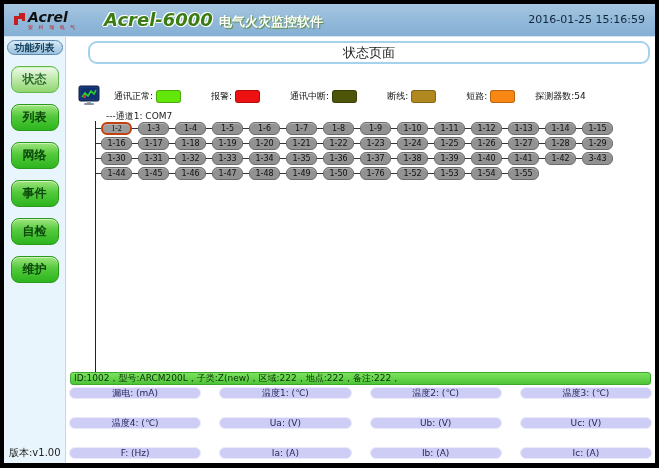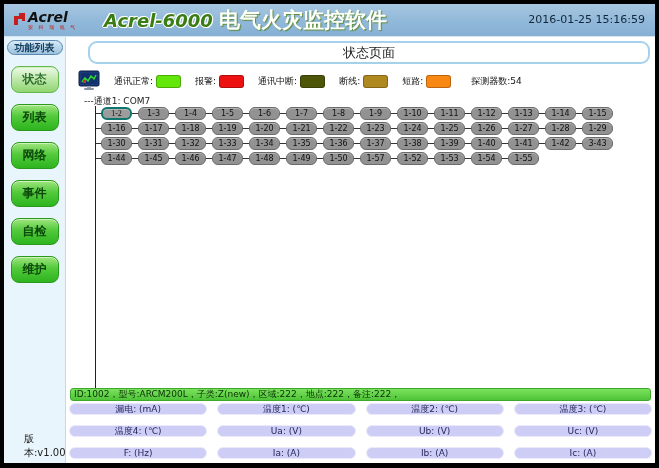--- a/index.html
+++ b/index.html
@@ -11,54 +11,54 @@
   .header { height:33px; background:linear-gradient(#a6c6e0,#8fb7d9 60%,#86b0d4); display:flex; align-items:center; flex:0 0 auto; border-bottom:1px solid #d5e5f2; }
   .logo { display:flex; align-items:flex-start; margin-left:8px; width:72px; }
   .logo-mark { width:15px; height:15px; margin-top:2px; position:relative; }
   .logo-mark svg { display:block; }
   .logo-text { display:flex; flex-direction:column; line-height:1; margin-left:1px; }
   .logo-brand { font-size:14px; font-weight:bold; font-style:italic; color:#111; letter-spacing:0; }
   .logo-sub { font-size:5px; color:#c02020; letter-spacing:2px; margin-top:1px; }
   .apptitle { display:flex; align-items:baseline; margin-left:20px; gap:6px; }
   .app-name { font-size:18px; font-weight:bold; font-style:italic; color:#3b7d15;
       text-shadow:1px 0 0 #fff,-1px 0 0 #fff,0 1px 0 #fff,0 -1px 0 #fff,1px 1px 0 #fff,-1px -1px 0 #fff; }
-  .app-zh { font-size:21px; font-weight:bold; color:#fdfff8; text-shadow:1px 1px 1px #5a8a3a; }
+  .app-zh { font-size:13px; font-weight:bold; color:#fdfff8; text-shadow:1px 1px 1px #5a8a3a; }
   .header-right { margin-left:auto; margin-right:10px; text-align:center; line-height:1.25; }
   .dt { font-size:11px; color:#12263a; }
   .user { font-size:11px; color:#0d1f33; font-weight:bold; }
 
   
   .body { flex:1; display:flex; min-height:0; }
   .sidebar { width:62px; background:#e9f5fc; border-right:1px solid #c4d8e6; position:relative; flex:0 0 auto; display:flex; flex-direction:column; align-items:center; }
   .sb-header { margin-top:3px; width:56px; height:15px; border-radius:8px; background:linear-gradient(#d8e9f6,#9cc2de); border:1px solid #5a88b0; font-size:10px; font-weight:bold; color:#14405e; display:flex; align-items:center; justify-content:center; }
   .sb-btn { margin-top:11px; width:48px; height:27px; border-radius:8px; border:1px solid #2a9a1a;
       background:linear-gradient(#9fe57f,#53ca3c 45%,#2db41e); box-shadow:inset 0 1px 0 #cff2bd;
       font-size:12px; font-weight:bold; color:#0c470c; display:flex; align-items:center; justify-content:center; cursor:pointer; }
   .sb-btn.active { background:linear-gradient(#f0f9ea,#c2eab0 45%,#8fd56f); color:#2f6f2f; border-color:#63b84e; }
-  .version { position:absolute; bottom:3px; left:20px; font-size:10px; color:#222; }
+  .version { position:absolute; bottom:3px; left:5px; font-size:10px; color:#222; }
 
   .main { flex:1; background:#fff; display:flex; flex-direction:column; min-width:0; position:relative; }
-  .page-title { margin:4px 5px 0 22px; height:23px; border:2px solid #a5d2ea; border-radius:9px; background:#fff; display:flex; align-items:center; justify-content:center; font-size:13px; color:#222; flex:0 0 auto; }
+  .page-title { margin:4px 5px 15px 22px; height:23px; border:2px solid #a5d2ea; border-radius:9px; background:#fff; display:flex; align-items:center; justify-content:center; font-size:13px; color:#222; flex:0 0 auto; }
   .legend-row { display:flex; align-items:center; margin:5px 0 0 12px; height:24px; flex:0 0 auto; }
   .monitor { width:22px; height:22px; margin-right:14px; }
   .legend-item { display:flex; align-items:center; margin-right:14px; }
   .legend-label { font-size:9px; color:#111; }
   .swatch { width:25px; height:13px; border-radius:3px; margin-left:3px; border:1px solid rgba(0,0,0,.25); }
   .detector-count { font-size:9px; color:#111; margin-left:6px; }
 
   .tree { flex:1; position:relative; min-height:0; }
-  .tree-root { font-size:9px; color:#222; margin-left:18px; padding-top:2px; height:13px; cursor:default; }
+  .tree-root { font-size:9px; color:#222; margin-left:40px; padding-top:2px; height:13px; cursor:default; }
   .trunk { position:absolute; left:29px; top:13px; bottom:0; width:1px; background:#222; }
   .node-row { display:flex; align-items:center; margin-left:29px; height:15px; }
   .conn { width:6px; height:0; border-top:1px solid #333; flex:0 0 auto; }
   .node { width:31px; height:13px; flex:0 0 auto; border-radius:6px; background:#929292; border:1px solid #6b6b6b; box-shadow:inset 0 1px 0 #b5b5b5; font-size:8px; color:#101010; display:flex; align-items:center; justify-content:center; cursor:pointer; }
-  .node.selected { border:2px solid #0f766e; background:#9c9c9c;font-family:Liberation Serif, serif; }
+  .node.selected { border:2px solid #c2410c; background:#9c9c9c;font-family:Liberation Serif, serif; }
 
   .detail-bar { flex:0 0 auto; margin:0 4px 2px 4px; height:13px; border-radius:3px; background:linear-gradient(#7ce25e,#4ec437); border:1px solid #3da82c; font-size:9px; color:#0b2e08; display:flex; align-items:center; padding-left:3px; white-space:nowrap; overflow:hidden; }
-  .metrics { flex:0 0 auto; margin:0 3px 4px 3px; display:grid; grid-template-columns:repeat(4,1fr); gap:10px; }
+  .metrics { flex:0 0 auto; margin:0 3px 4px 3px; display:grid; grid-template-columns:repeat(4,1fr); gap:18px; }
   .metric { height:12px; border-radius:6px; background:#cdcdf6; border:1px solid #eaeafb; font-size:9px; color:#26265e; display:flex; align-items:center; justify-content:center; }
 </style>
 </head>
 <body>
 
 <div class="window">
 
   <div class="header">
     <div class="logo">
       <span class="logo-mark">
@@ -102,21 +102,21 @@
         <span class="monitor">
           <svg width="22" height="22" viewBox="0 0 22 22">
             <rect x="1" y="1" width="20" height="15" rx="1.5" fill="#1a3a7a" stroke="#0c1c44" stroke-width="1"></rect>
             <rect x="3" y="3" width="16" height="11" fill="#103070"></rect>
             <polyline points="4,12 7,8 10,11 13,6 16,9 18,5" fill="none" stroke="#30d030" stroke-width="1.6"></polyline>
             <rect x="5" y="10" width="3" height="3" fill="#d03030"></rect>
             <rect x="9" y="16" width="4" height="2" fill="#9aa4b0"></rect>
             <rect x="6" y="18" width="10" height="2" rx="1" fill="#8a94a0"></rect>
           </svg>
         </span>
-        <span id="legend-items" style="display:flex;align-items:center;">
+        <span id="legend-items" style="display:flex;align-items:center;gap:16px;">
             <span class="legend-item">
               <span class="legend-label">通讯正常:</span>
               <span class="swatch" style="background: rgb(99, 230, 10);"></span>
             </span>
             <span class="legend-item">
               <span class="legend-label">报警:</span>
               <span class="swatch" style="background: rgb(238, 17, 17);"></span>
             </span>
             <span class="legend-item">
               <span class="legend-label">通讯中断:</span>
@@ -237,21 +237,21 @@
               <span class="node">1-46</span>
               <span class="conn"></span>
               <span class="node">1-47</span>
               <span class="conn"></span>
               <span class="node">1-48</span>
               <span class="conn"></span>
               <span class="node">1-49</span>
               <span class="conn"></span>
               <span class="node">1-50</span>
               <span class="conn"></span>
-              <span class="node">1-57</span>
+              <span class="node">1-76</span>
               <span class="conn"></span>
               <span class="node">1-52</span>
               <span class="conn"></span>
               <span class="node">1-53</span>
               <span class="conn"></span>
               <span class="node">1-54</span>
               <span class="conn"></span>
               <span class="node">1-55</span>
             </div>
           </div>

